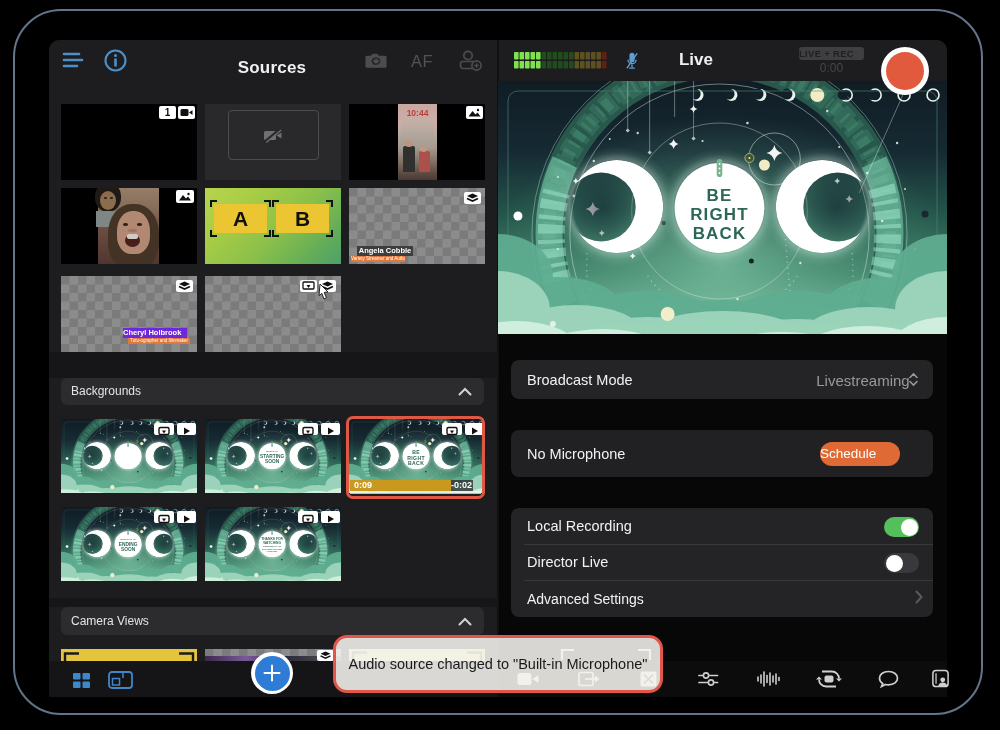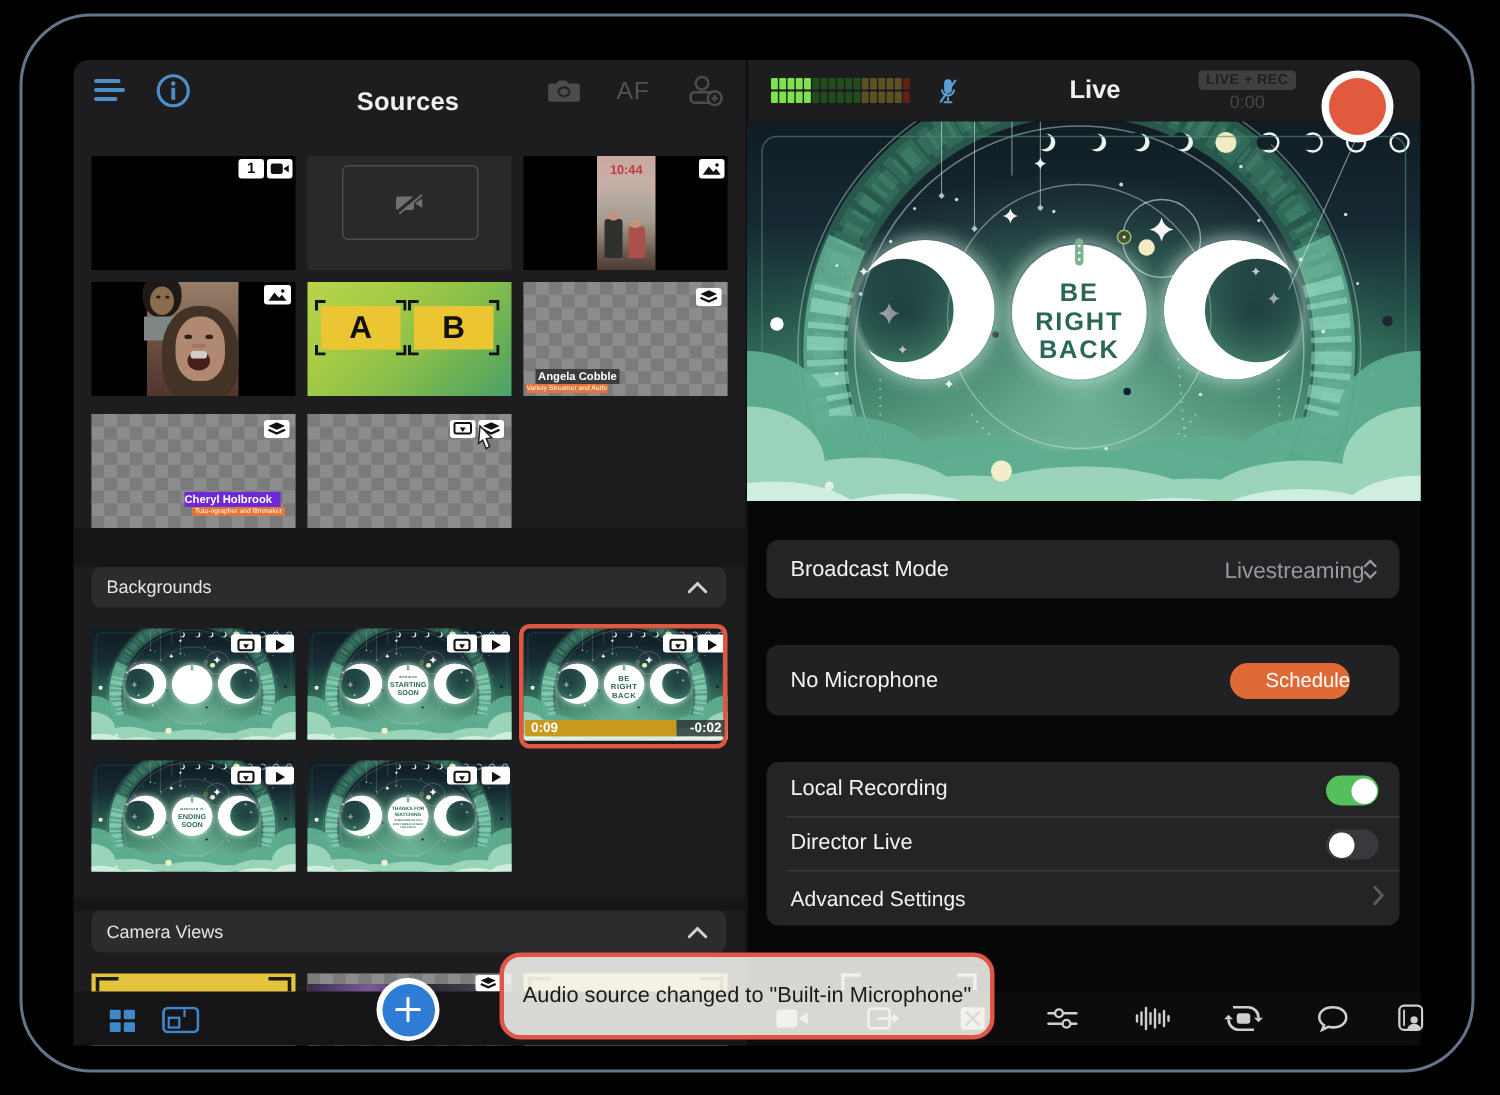--- a/index.html
+++ b/index.html
@@ -921,21 +921,21 @@
   <svg width="20" height="12" viewBox="0 0 20 12">
       <rect x="5" y="2.5" width="10" height="7" rx="1.5" fill="none" stroke="#111" stroke-width="1.4"></rect>
       <path d="M10 8.5 L8 5.5 h4 Z" fill="#111"></path>
     </svg></div>
 <div style="position:absolute;left:321px;top:511px;width:19px;height:12px;background:#fff;border-radius:2px">
   <svg width="19" height="12" viewBox="0 0 19 12">
       <path d="M7 2.5 L13 6 L7 9.5 Z" fill="#111"></path>
     </svg></div>
 <div class="abs" style="left:346px;top:416px;width:139px;height:83px;border:3px solid #df5843;border-radius:7px"></div>
 <div class="abs" style="left:350px;top:480px;width:101px;height:11px;background:#c8991e;color:#fff;font-size:9px;font-weight:bold;line-height:11px;padding-left:4px">0:09</div>
-<div class="abs" style="left:451px;top:480px;width:32px;height:11px;background:rgba(40,40,40,0.75);color:#fff;font-size:9px;font-weight:bold;line-height:11px;text-align:right;padding-right:2px">-0:02</div>
+<div class="abs" style="left:451px;top:480px;width:22px;height:11px;background:rgba(40,40,40,0.75);color:#fff;font-size:9px;font-weight:bold;line-height:11px;text-align:right;padding-right:2px">-0:02</div>
 <div class="abs" style="left:350px;top:491px;width:131px;height:2.5px;background:rgba(235,245,240,0.75)"></div>
 
 <div class="abs" style="left:49px;top:598px;width:449px;height:9px;background:#161618"></div>
 <div class="abs" style="left:61px;top:607px;width:423px;height:28px;background:#2c2c2e;border-radius:6px"></div>
 <div class="abs" style="left:71px;top:614px;color:#e4e4e6;font-size:12px">Camera Views</div>
 <svg class="abs" style="left:458px;top:617px" width="14" height="9" viewBox="0 0 14 9">
     <path d="M1.5 7.5 L7 2 L12.5 7.5" fill="none" stroke="#d2d2d4" stroke-width="2" stroke-linecap="round"></path>
   </svg>
 
 <div class="abs" style="left:61px;top:649px;width:136px;height:48px;background:#e3c43c">
@@ -1099,22 +1099,22 @@
   </svg>
 <svg class="abs" style="left:625px;top:52px" width="14" height="18" viewBox="0 0 16 21">
  <g fill="#5d9fd3">
       <rect x="5" y="1" width="6" height="11" rx="3"></rect>
       <path d="M2.5 9 a5.5 5.5 0 0 0 11 0 h-1.6 a3.9 3.9 0 0 1-7.8 0 Z"></path>
       <rect x="7.2" y="15" width="1.6" height="3"></rect>
       <rect x="4.5" y="18" width="7" height="1.6" rx="0.8"></rect>
     </g>
  <line x1="2" y1="19" x2="14" y2="1.5" stroke="#5d9fd3" stroke-width="1.6"></line>
   </svg>
-<div class="abs" style="left:630px;top:50px;width:200px;height:22px;text-align:center;color:#f0f0f0;font-size:17px;font-weight:bold">Live</div>
-<div class="abs" style="left:799px;top:47px;width:65px;height:13px;background:#3f3f41;border-radius:3px;color:#1f1f21;font-size:9.5px;font-weight:bold;text-align:center;line-height:13px;letter-spacing:0.3px">LIVE + REC</div>
+<div class="abs" style="left:596px;top:50px;width:200px;height:22px;text-align:center;color:#f0f0f0;font-size:17px;font-weight:bold">Live</div>
+<div class="abs" style="left:799px;top:47px;width:65px;height:13px;background:#3f3f41;border-radius:3px;color:#1f1f21;font-size:9.5px;font-weight:bold;line-height:13px;letter-spacing:0.3px">LIVE + REC</div>
 <div class="abs" style="left:799px;top:61px;width:65px;height:12px;color:#47474a;font-size:12px;text-align:center">0:00</div>
 <div class="abs" style="left:881px;top:47px;width:48px;height:48px;background:#fff;border-radius:50%;z-index:5"></div>
 <div class="abs" style="left:886px;top:52px;width:38px;height:38px;background:#e25a3e;border-radius:50%;z-index:5"></div>
 <svg style="position:absolute;left:498px;top:81px" width="449" height="253" viewBox="0 0 450 253" preserveAspectRatio="none">
 <defs>
  <linearGradient id="skybg" x1="0" y1="0" x2="0" y2="1">
   <stop offset="0" stop-color="#101c24"></stop>
         <stop offset="0.28" stop-color="#162a33"></stop>
   <stop offset="0.52" stop-color="#24544a"></stop>
         <stop offset="0.76" stop-color="#3e7f68"></stop>
@@ -1289,21 +1289,21 @@
 <div class="abs" style="left:527px;top:372px;color:#f2f2f2;font-size:14.5px">Broadcast Mode</div>
 <div class="abs" style="left:700px;top:372px;width:218px;text-align:right;color:#98989e;font-size:15px">Livestreaming&nbsp;&nbsp;</div>
 <svg class="abs" style="left:908px;top:372px" width="11" height="15" viewBox="0 0 11 15">
     <g fill="none" stroke="#98989e" stroke-width="1.6" stroke-linecap="round">
       <path d="M2 5.5 L5.5 2 L9 5.5"></path>
       <path d="M2 9.5 L5.5 13 L9 9.5"></path>
     </g>
   </svg>
 <div class="abs" style="left:511px;top:430px;width:422px;height:47px;background:#212123;border-radius:8px"></div>
 <div class="abs" style="left:527px;top:446px;color:#f2f2f2;font-size:14.5px">No Microphone</div>
-<div class="abs" style="left:820px;top:442px;width:80px;height:24px;background:#df6a35;border-radius:12px;color:#fff;font-size:13.5px;text-align:right;line-height:24px">Schedule</div>
+<div class="abs" style="left:820px;top:442px;width:80px;height:24px;background:#df6a35;border-radius:12px;color:#fff;font-size:13.5px;text-align:left;line-height:24px">Schedule</div>
 <div class="abs" style="left:511px;top:508px;width:422px;height:109px;background:#242426;border-radius:8px"></div>
 <div class="abs" style="left:524px;top:544px;width:409px;height:1px;background:#39393b"></div>
 <div class="abs" style="left:524px;top:580px;width:409px;height:1px;background:#39393b"></div>
 <div class="abs" style="left:527px;top:518px;color:#f2f2f2;font-size:14.5px">Local Recording</div>
 <div class="abs" style="left:527px;top:554px;color:#f2f2f2;font-size:14.5px">Director Live</div>
 <div class="abs" style="left:527px;top:591px;color:#f2f2f2;font-size:14px">Advanced Settings</div>
 <div class="abs" style="left:884px;top:517px;width:35px;height:20px;background:#55bf5c;border-radius:10px">
     <div style="position:absolute;right:1.5px;top:1.5px;width:17px;height:17px;background:#fff;border-radius:50%"></div>
   </div>
 <div class="abs" style="left:884px;top:553px;width:35px;height:20px;background:#39393d;border-radius:10px">

